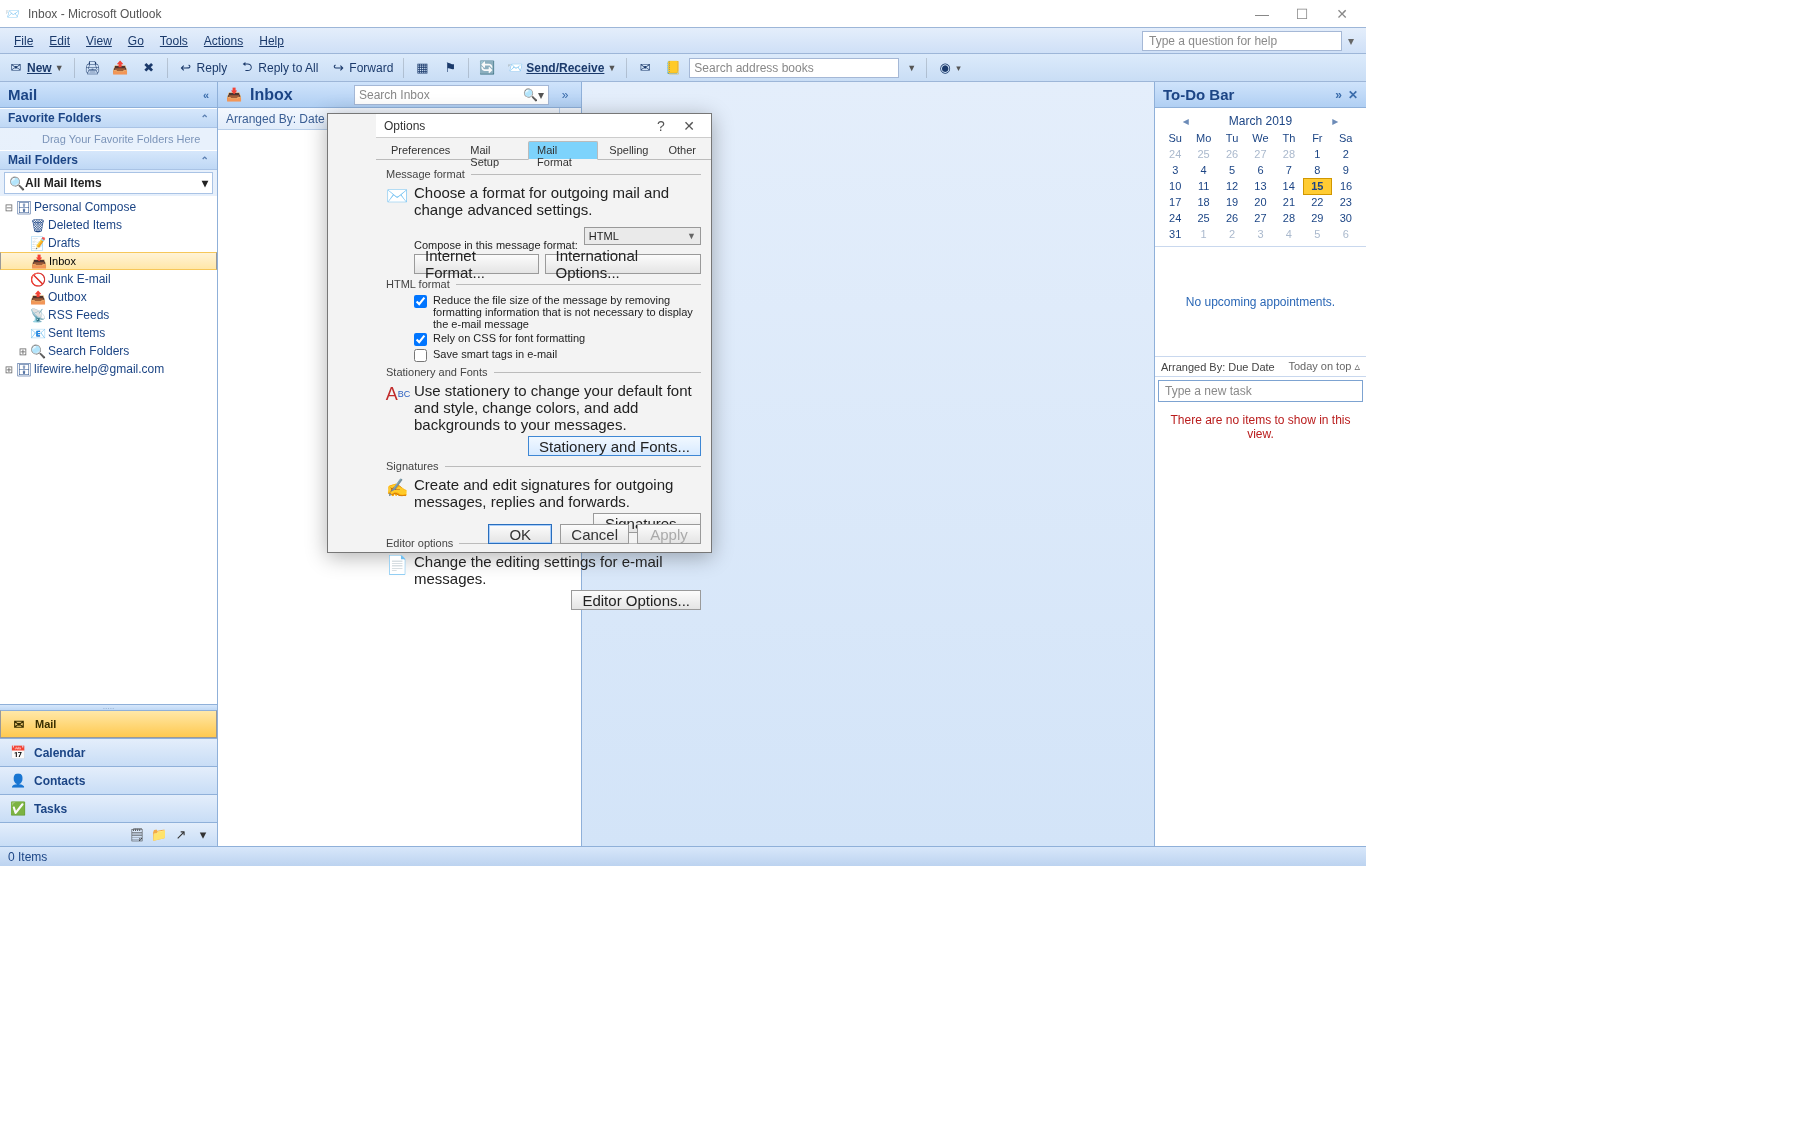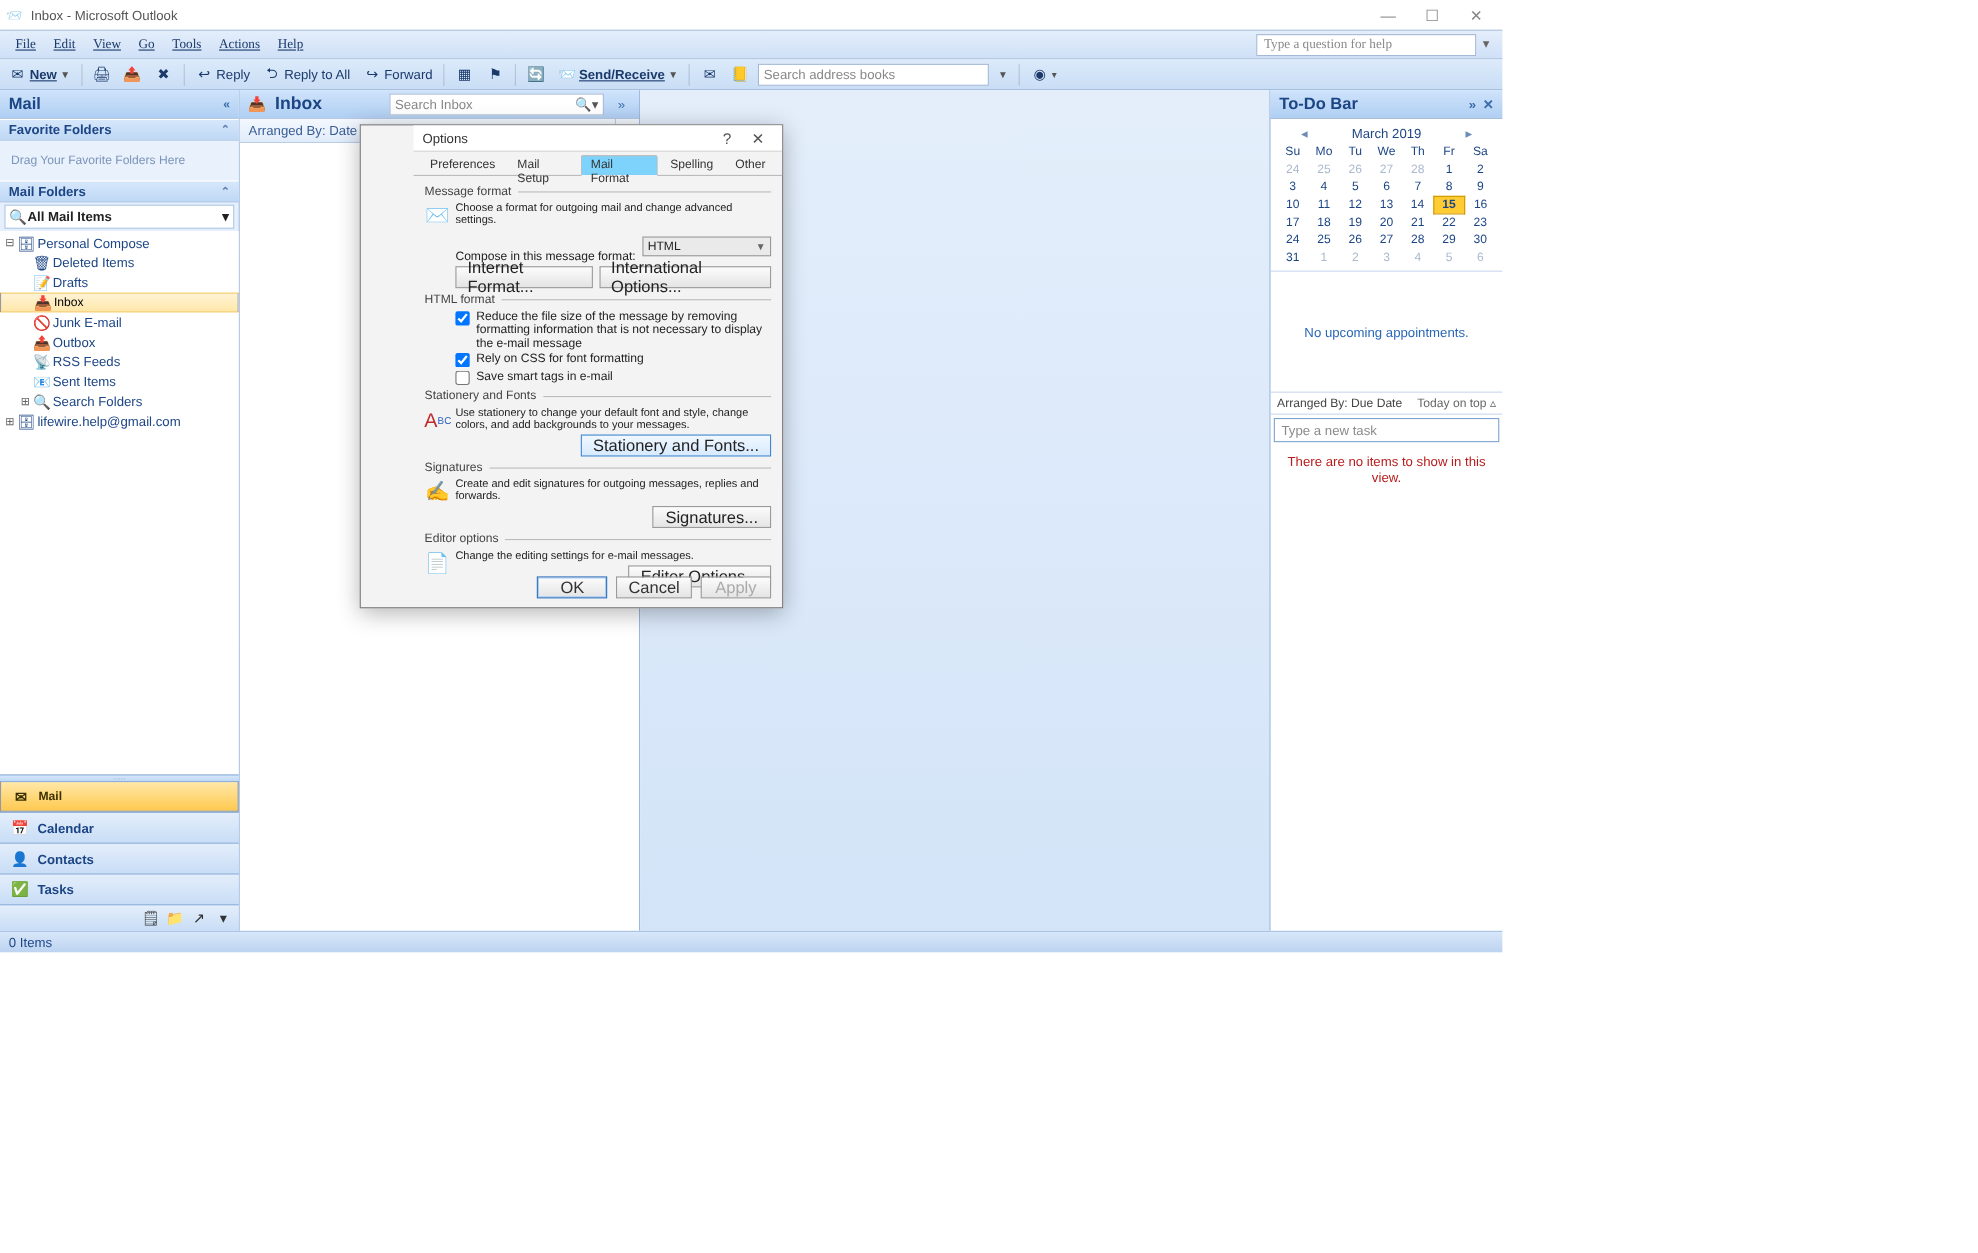--- a/index.html
+++ b/index.html
@@ -7,21 +7,21 @@
 
 
 .titlebar { height: 28px; background: #fff; border-bottom: 1px solid #9db6d8; display: flex; align-items: center; padding: 0 4px; }
 .titlebar .tb-icon { width: 18px; height: 18px; margin-right: 6px; display:inline-flex;align-items:center;justify-content:center;}
 .titlebar .tb-title { font-size: 12px; color: #555; }
 .titlebar .tb-spacer { flex: 1; }
 .titlebar .tb-btn { width: 40px; height: 28px; display: flex; align-items: center; justify-content: center; color: #888; font-size: 14px;}
 .titlebar .tb-btn.close { color: #888; }
 
 
-.menubar { height: 26px; background: linear-gradient(#e4eefb, #cfe0f7); border-bottom: 1px solid #9db6d8; display: flex; align-items: center; padding: 0 6px; font-family: Liberation Serif, serif; }
+.menubar { height: 26px; background: linear-gradient(#e4eefb, #cfe0f7); border-bottom: 1px solid #9db6d8; display: flex; align-items: center; padding: 0 6px; }
 .menubar .mi { padding: 2px 8px; color: #1b3a6b; cursor: default; }
 .menubar .mi span.u { text-decoration: underline; }
 .menubar .spacer { flex:1; }
 .menubar .helpbox { width: 200px; height: 20px; background: #fff; border: 1px solid #a5b8d6; display:flex; align-items:center; padding:0 6px; color:#8a8a8a; font-size:12px;}
 .menubar .dd { width: 18px; text-align:center; color:#666; }
 
 
 .toolbar { height: 28px; background: linear-gradient(#dcebfb, #c9ddf5); border-bottom: 1px solid #9db6d8; display:flex; align-items:center; padding:0 4px; gap:4px;}
 .toolbar .sep { width:1px; height:20px; background: rgba(0,0,0,0.15); margin:0 2px;}
 .toolbar .tbtn { height:22px; display:flex; align-items:center; padding:0 4px; color:#1b3a6b; gap:3px;}
@@ -29,21 +29,21 @@
 .toolbar .searchbox { width:210px; height:20px; background:#fff; border:1px solid #a5b8d6; display:flex; align-items:center; padding:0 4px; color:#888;}
 .ic { width:16px; height:16px; display:inline-flex; align-items:center; justify-content:center; font-size:13px;}
 
 
 .main { display:flex; height: calc(100% - 28px - 26px - 28px - 20px); }
 .navpane { width:218px; background:linear-gradient(#eaf2fc,#d0e2f8); border-right:1px solid #8fb0d9; display:flex; flex-direction:column;}
 .navpane .hdr { height:26px; background:linear-gradient(#cfe3fb,#b0cff3); border-bottom:1px solid #8fb0d9; display:flex; align-items:center; padding:0 8px; font-weight:bold; color:#1c4585; font-size:15px;}
 .navpane .hdr .chev { margin-left:auto; color:#3a6cab; font-size:11px;}
 .navpane .sect { height:20px; background:linear-gradient(#d6e7fb,#bfd8f5); border-top:1px solid #fff; border-bottom:1px solid #a9c3e5; display:flex; align-items:center; padding:0 8px; color:#1c4585; font-weight:bold; font-size:12px;}
 .navpane .sect .caret { margin-left:auto; font-size:10px; color:#5b7fb1;}
-.navpane .dragtext{ height:22px; display:flex;align-items:center;justify-content:flex-start;padding:18px 10px;color:#7b94b9;font-size:11px; background:#e8f1fc;}
+.navpane .dragtext{ height:22px; display:flex;align-items:center;justify-content:flex-start;padding:4px 10px;color:#7b94b9;font-size:11px; background:#e8f1fc;margin-left:32px;}
 .navpane .allitems { height:22px; background:#fff; border:1px solid #a9c3e5; margin:2px 4px; display:flex; align-items:center; padding:0 4px; font-weight:bold; color:#222;}
 .navpane .allitems .caret{margin-left:auto;}
 .tree { flex:1; background:#fff; font-size:12px; padding:2px 0; overflow:hidden;}
 .tree .node { display:flex; align-items:center; height:18px; padding-left:4px; color:#1c4585; gap:2px;}
 .tree .node.sel { background:linear-gradient(#fff3d6,#ffe7a8); border-top:1px solid #f6c759; border-bottom:1px solid #f6c759; color:#000;}
 .tree .node .tw{ width:10px; text-align:center; color:#666; font-size:10px;}
 .tree .node.l1{padding-left:4px;}
 .tree .node.l2{padding-left:18px;}
 
 .navbtns { }
@@ -90,21 +90,21 @@
 .dialog .dtb .sp{flex:1;}
 .dialog .dtb .db{width:28px;text-align:center;color:#555;font-size:14px;}
 .dialog .tabs{height:22px;display:flex;gap:2px;padding:2px 6px 0 6px;border-bottom:1px solid #bbb;background:#f3f3f3;}
 .dialog .tab{padding:2px 8px;font-size:11px;color:#333;border:1px solid transparent;border-bottom:none;position:relative;top:1px;}
 .dialog .tab.active{background:#7dd3fc;border:1px solid #bbb;border-bottom:1px solid #f3f3f3;border-radius:2px 2px 0 0;}
 .dialog .content{padding:4px 10px 6px 10px;font-size:11px;color:#222;}
 .group{margin-top:4px;}
 .group .gt{display:flex;align-items:center;gap:6px;color:#444;font-size:11px;margin-bottom:4px;}
 .group .gt .line{flex:1;height:1px;background:#bbb;}
 .gbody{padding-left:28px;}
-.gdesc{font-size:10px;color:#222;margin-bottom:3px;}
+.gdesc{font-size:15px;color:#222;margin-bottom:3px;}
 .frow{display:flex;align-items:center;gap:6px;margin:2px 0;}
 .frow label{font-size:11px;margin-top:18px;}
 .sel{flex:1;height:18px;border:1px solid #999;background:#eaeaea;display:flex;align-items:center;padding:0 4px;font-size:11px;}
 .sel .dd{margin-left:auto;color:#666;font-size:9px;}
 .btn{height:20px;min-width:108px;border:1px solid #9a9a9a;background:linear-gradient(#fcfcfc,#e4e4e4);display:inline-flex;align-items:center;justify-content:center;font-size:15px;padding:0 10px;}
 .btn.hl{border:1px solid #3e87d4;background:linear-gradient(#f1f8ff,#d7eaff);}
 .btn.def{border:1px solid #2a6ebc;box-shadow:inset 0 0 0 1px #a7cefc;}
 .btn.dis{color:#aaa;}
 .btnrow{display:flex;justify-content:flex-end;gap:6px;margin-top:3px;}
 .chk{display:flex;align-items:flex-start;gap:6px;font-size:11px;margin:2px 0;}

